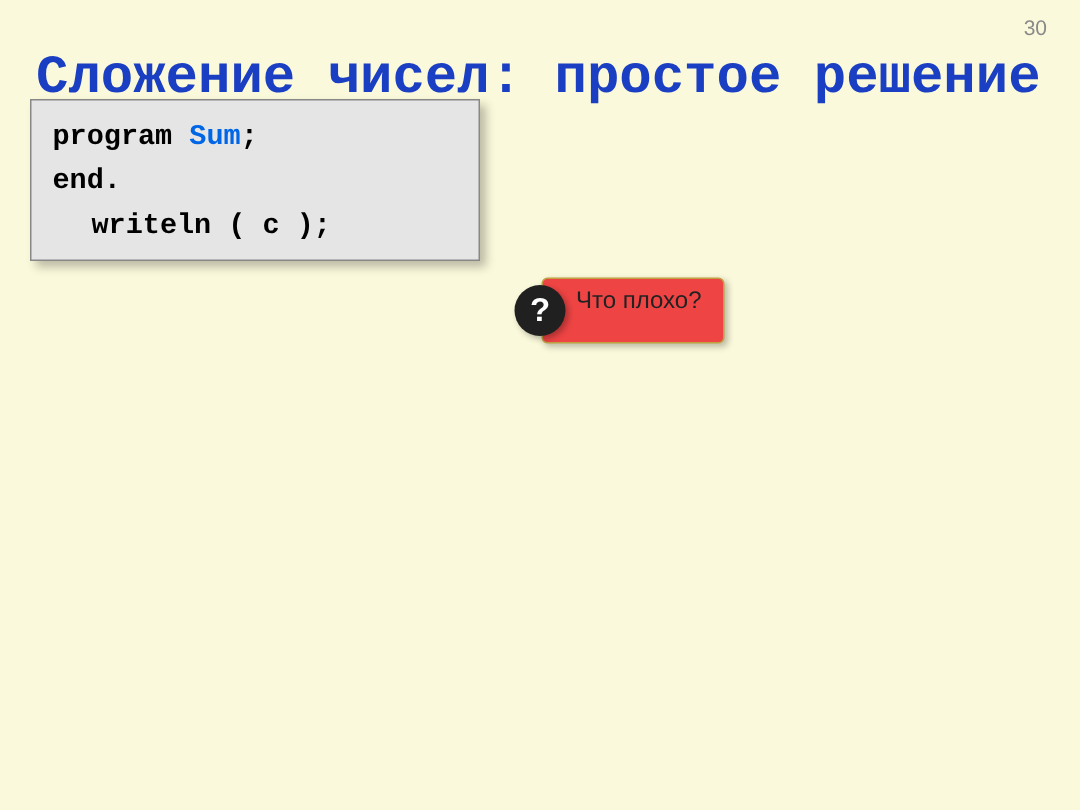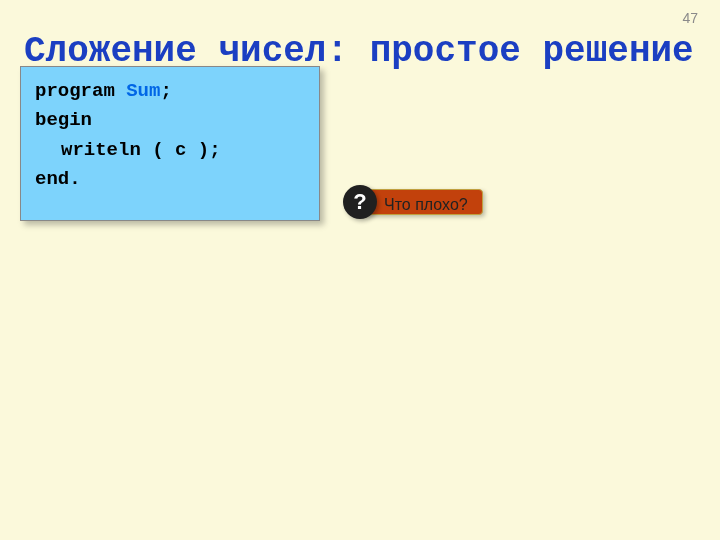--- a/index.html
+++ b/index.html
@@ -26,23 +26,23 @@
     font-weight: bold;
     font-size: 36px;
     color: #1b3fc2;
     line-height: 1.2;
   }
   .code-block {
     position: absolute;
     top: 66px;
     left: 20px;
     width: 300px;
-    background: #7dd3fc;
+    background: #e5e5e5;
     border: 1px solid #888;
-    padding: 10px 14px 25px 14px;
+    padding: 10px 14px 8px 14px;
     font-family: "Courier New", monospace;
     font-size: 19px;
     font-weight: bold;
     color: #000;
     line-height: 1.55;
     box-shadow: 4px 4px 6px rgba(0,0,0,0.25);
   }
   .kw-blue { color: #0066e6; }
   .kw-red { color: #cc0000; }
   .indent { padding-left: 26px; display: inline-block; }
@@ -61,43 +61,42 @@
     color: #fff;
     font-size: 22px;
     font-weight: bold;
     display: flex;
     align-items: center;
     justify-content: center;
     z-index: 2;
     box-shadow: 2px 2px 4px rgba(0,0,0,0.3);
   }
   .callout-box {
-    background: #c2410c;
+    background: #ef4444;
     border: 1px solid #c0a040;
     border-radius: 4px;
-    padding: 6px 14px 0 22px;
+    padding: 6px 14px 18px 22px;
     margin-left: -16px;
     font-size: 16px;
     color: #222;
     box-shadow: 2px 2px 4px rgba(0,0,0,0.25);
     z-index: 1;
   }
 </style>
 </head>
 <body>
 
-<div class="page-number">47</div>
+<div class="page-number">30</div>
 
 <div class="title">Сложение чисел: простое решение</div>
 
 <div class="code-block">
   <div>
     <span>program </span><span class="kw-blue">Sum</span><span>;</span>
   </div>
-  <div>begin</div>
+  <div>end.</div>
   <div><span class="indent">writeln ( c );</span></div>
-  <div>end.</div>
 </div>
 
 <div class="callout">
   <div class="callout-badge">?</div>
   <div class="callout-box">Что плохо?</div>
 </div>
 
 </body></html>

